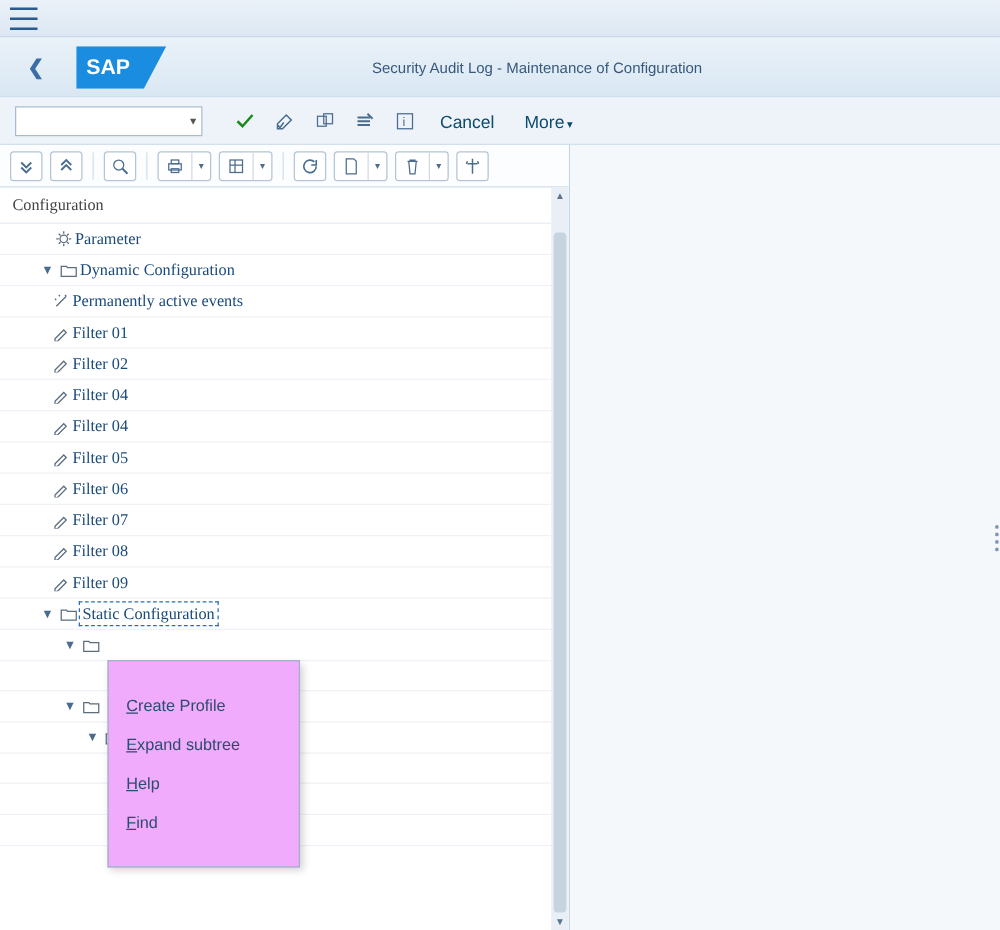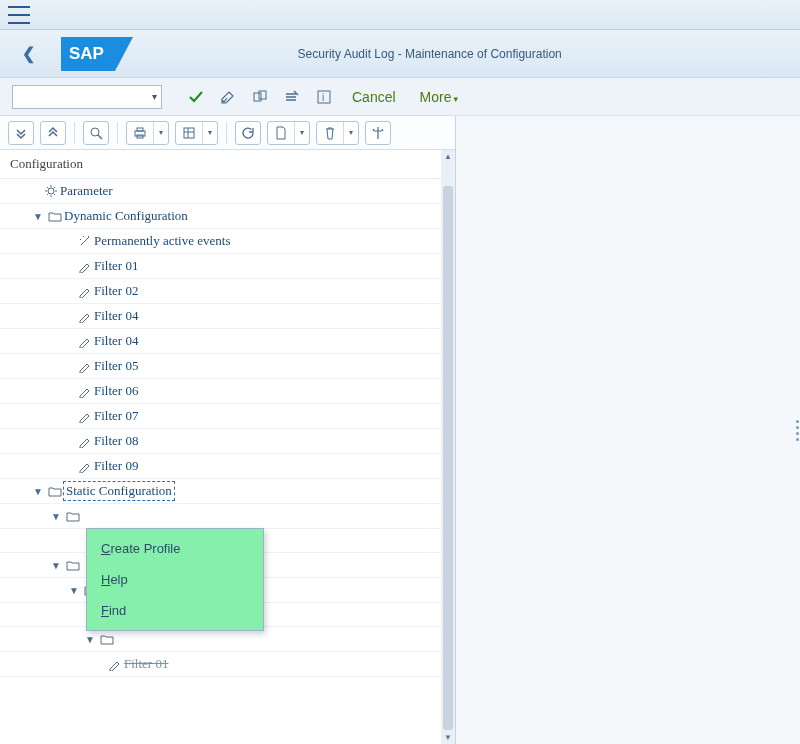--- a/index.html
+++ b/index.html
@@ -14,21 +14,21 @@
     .logo { width: 72px; height: 34px; position: relative; }
     .logo svg { width: 100%; height: 100%; }
     .title { flex: 1; text-align: center; color: #39597c; font-size: 12px; padding-right: 60px; }
 
     .toolbar1 { height: 38px; background: #edf3f9; border-bottom: 1px solid #d3dfea; display: flex; align-items: center; padding: 0 12px; gap: 4px; }
     .tcodebox { width: 150px; height: 24px; background: #fff; border: 1px solid #a9bccf; display: flex; align-items: center; justify-content: flex-end; padding-right: 4px; margin-right: 16px; }
     .tcodebox .dd { color: #555; font-size: 10px; }
     .tbbtn { width: 28px; height: 24px; display: flex; align-items: center; justify-content: center; cursor: pointer; border-radius: 2px; color: #4a6c8f; }
     .tbbtn.green { color: #1a8a1a; }
     .tbbtn svg { width: 16px; height: 16px; }
-    .link { color: #4d7c0f; font-size: 14px; padding: 4px 10px; cursor: pointer; }
+    .link { color: #0c4a6e; font-size: 14px; padding: 4px 10px; cursor: pointer; }
     .more .dd { font-size: 9px; margin-left: 2px; }
 
     .body { display: flex; height: calc(744px - 30px - 48px - 38px); }
     .leftpanel { width: 456px; border-right: 1px solid #c4d5e6; display: flex; flex-direction: column; position: relative; }
     .rightpanel { flex: 1; background: #f5f8fb; position: relative; }
     .edgegrip { position: absolute; right: 0; top: 50%; transform: translateY(-50%); width: 6px; height: 34px; display:flex; flex-direction:column; justify-content:center; gap:3px; align-items:center; }
     .edgegrip span { width:3px; height:3px; background:#7a99b8; border-radius:50%; }
 
     .toolbar2 { height: 34px; background: #fbfdff; border-bottom: 1px solid #d3dfea; display: flex; align-items: center; padding: 0 8px; gap: 6px; }
     .sbtn { height: 24px; min-width: 26px; border: 1px solid #b3c5d6; border-radius: 3px; background: #fff; display: flex; align-items: center; justify-content: center; cursor: pointer; color: #4a6c8f; }
@@ -46,26 +46,26 @@
 
     .treehead { padding: 6px 10px; color: #444; border-bottom: 1px solid #e5ecf3; font-size: 13px; }
     .row { height: 25px; display: flex; align-items: center; border-bottom: 1px solid #eef2f6; padding-left: 10px; font-size: 13px; color: #2a5a8f; cursor:pointer; }
     .row.sel .label { outline: 1px dashed #2a6fb5; padding: 1px 2px; }
     .row .chev { width: 16px; font-size: 10px; color: #4a6c8f; display:flex; justify-content:center; }
     .row .ico { width: 18px; display:flex; justify-content:center; color: #5a6c7e; }
     .row .ico svg { width: 14px; height: 14px; }
     .row .label { color: #1a4a7a; }
     .ind1 { padding-left: 42px; }
     .ind2 { padding-left: 30px; }
-    .ind3 { padding-left: 76px; }
+    .ind3 { padding-left: 40px; }
     .lvl2 { padding-left: 48px; }
     .lvl3 { padding-left: 66px; }
     .lvl4 { padding-left: 82px; }
 
-    .ctxmenu { position: absolute; left: 86px; top: 378px; width: 178px; background: #86efac; border: 1px solid #9db2c7; box-shadow: 2px 3px 6px rgba(0,0,0,0.18); z-index: 50; padding: 4px 0; }
+    .ctxmenu { position: absolute; left: 86px; top: 378px; width: 154px; background: #f0abfc; border: 1px solid #9db2c7; box-shadow: 2px 3px 6px rgba(0,0,0,0.18); z-index: 50; padding: 20px 0; }
     .ctxitem { padding: 8px 14px; color: #2d4c6b; cursor: pointer; font-size: 13px; }
     .ctxitem .u { text-decoration: underline; }
   </style>
 </head>
 <body>
 
 <div class="topbar">
   <div class="hamburger">
     <span></span>
       <span></span>
@@ -351,20 +351,21 @@
       </div>
 
       <div class="vscroll">
         <div class="arr">▲</div>
         <div class="thumb"></div>
         <div class="arr">▼</div>
       </div>
 
       <div class="ctxmenu">
         <div class="ctxitem"><span class="u">C</span><span>reate Profile</span></div>
+        <div class="ctxitem"><span class="u">E</span><span>xpand subtree</span></div>
         <div class="ctxitem"><span class="u">H</span><span>elp</span></div>
         <div class="ctxitem"><span class="u">F</span><span>ind</span></div>
       </div>
     </div>
   </div>
 
   <div class="rightpanel">
     <div class="edgegrip">
         <span></span>
         <span></span>

